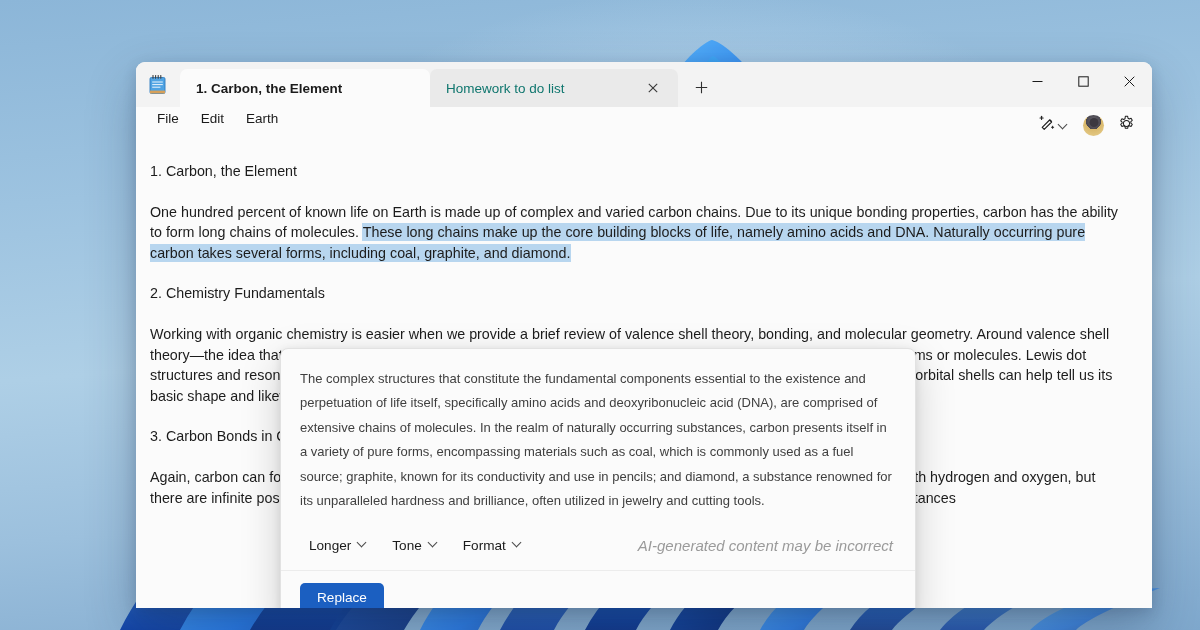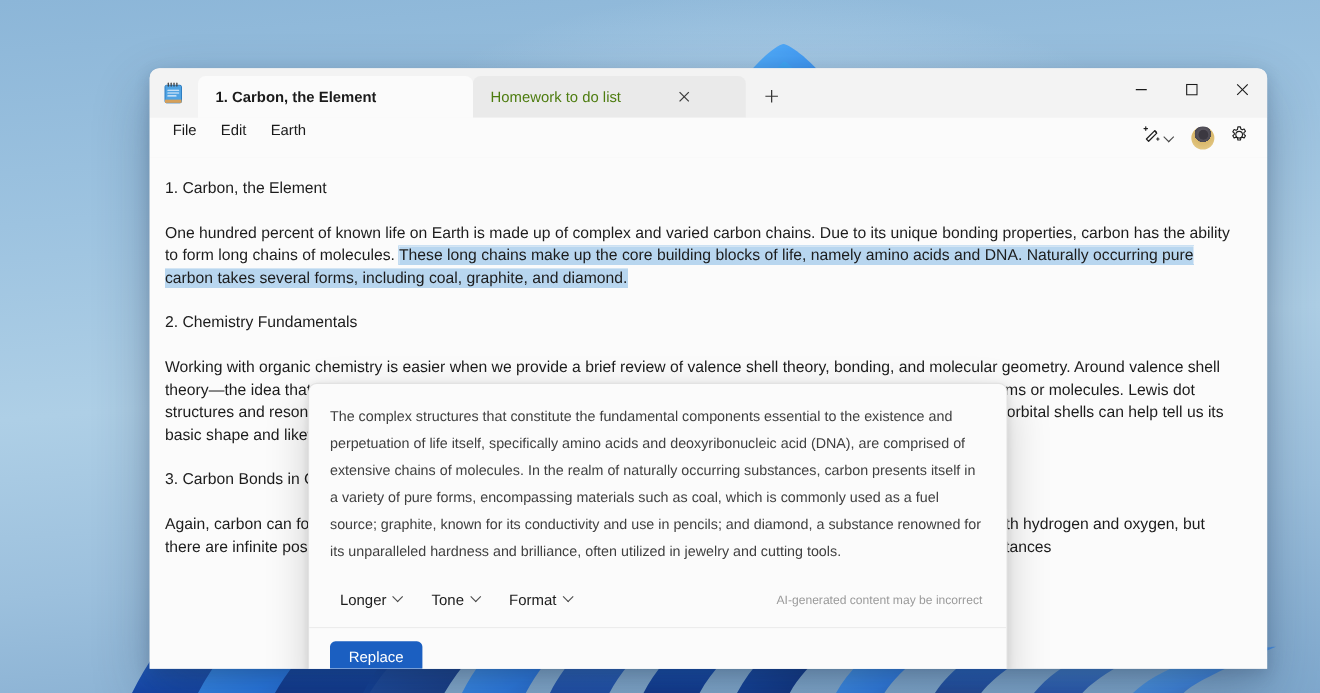--- a/index.html
+++ b/index.html
@@ -74,22 +74,23 @@
     white-space: nowrap;
     gap: 8px;
   }
   .tab.active {
     background: #fbfbfb;
     font-weight: bold;
     width: 250px;
   }
   .tab.inactive {
     background: #eaeaea;
-    color: #4d7c0f;
+    color: #0f766e;
     width: 248px;
+    justify-content: space-between;
     gap: 46px;
   }
   .tab-label { overflow: hidden; text-overflow: ellipsis; }
   .tab-close {
     width: 22px; height: 22px;
     display: flex; align-items: center; justify-content: center;
     font-size: 13px; color: #3a3a3a;
     border-radius: 4px;
     flex: none;
   }
@@ -229,23 +230,24 @@
     content: "";
     position: absolute;
     left: 0; top: 1px;
     width: 6px; height: 6px;
     border-right: 1.3px solid #4a4a4a;
     border-bottom: 1.3px solid #4a4a4a;
     transform: rotate(45deg);
   }
   .ai-disclaimer {
     margin-left: auto;
-    font-size: 11px;
+    font-size: 15px;
     color: #9a9a9a;
     padding-right: 3px;
+    font-style: italic;
   }
   .ai-actions {
     display: flex;
     align-items: center;
     padding: 11px 19px 13px 19px;
     gap: 0;
   }
   .btn-replace {
     background: #1b5fc1;
     color: #ffffff;

